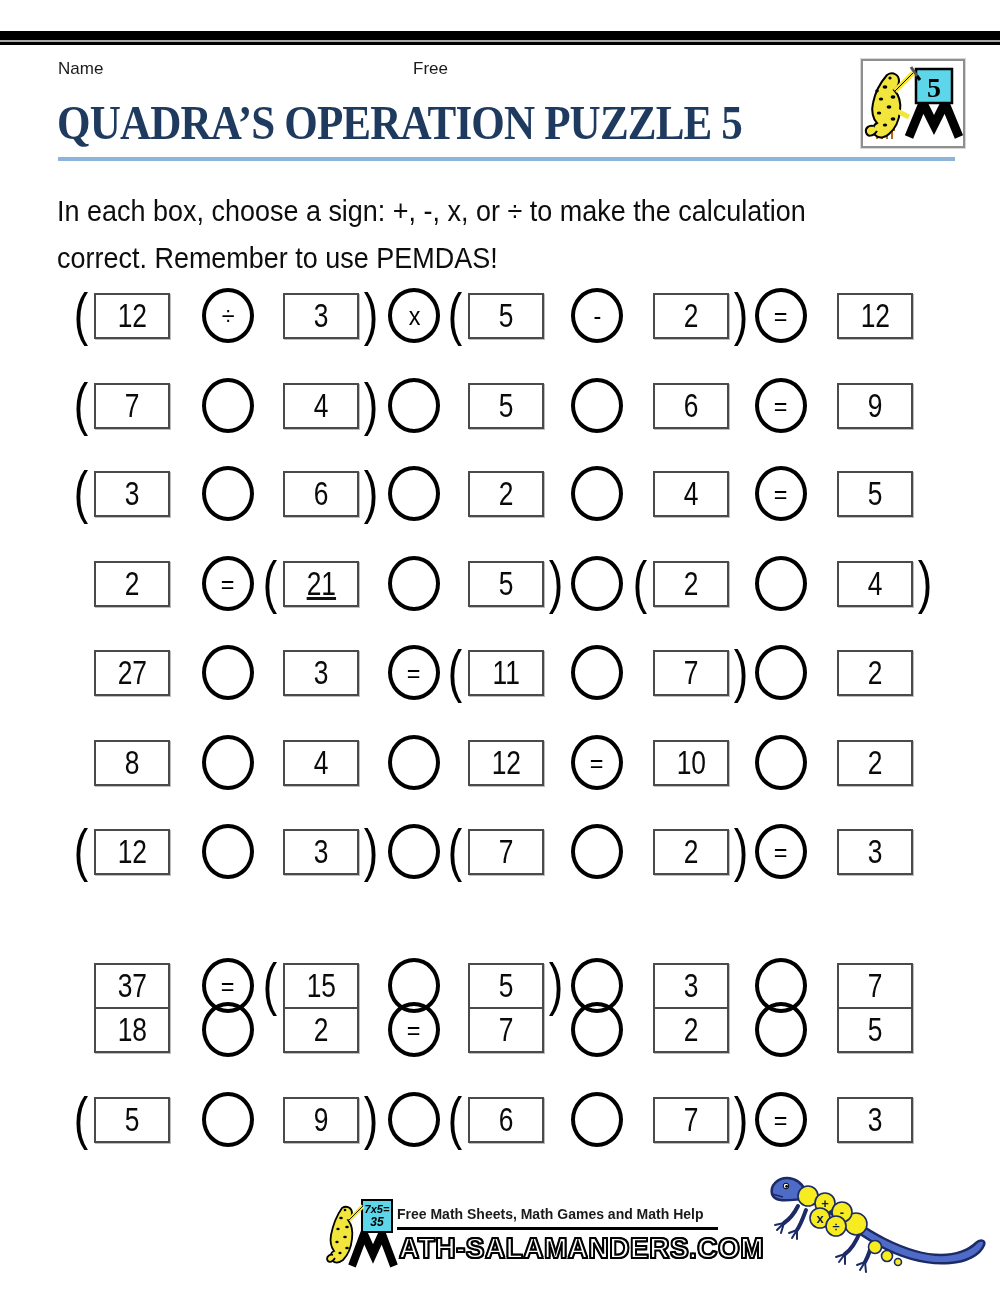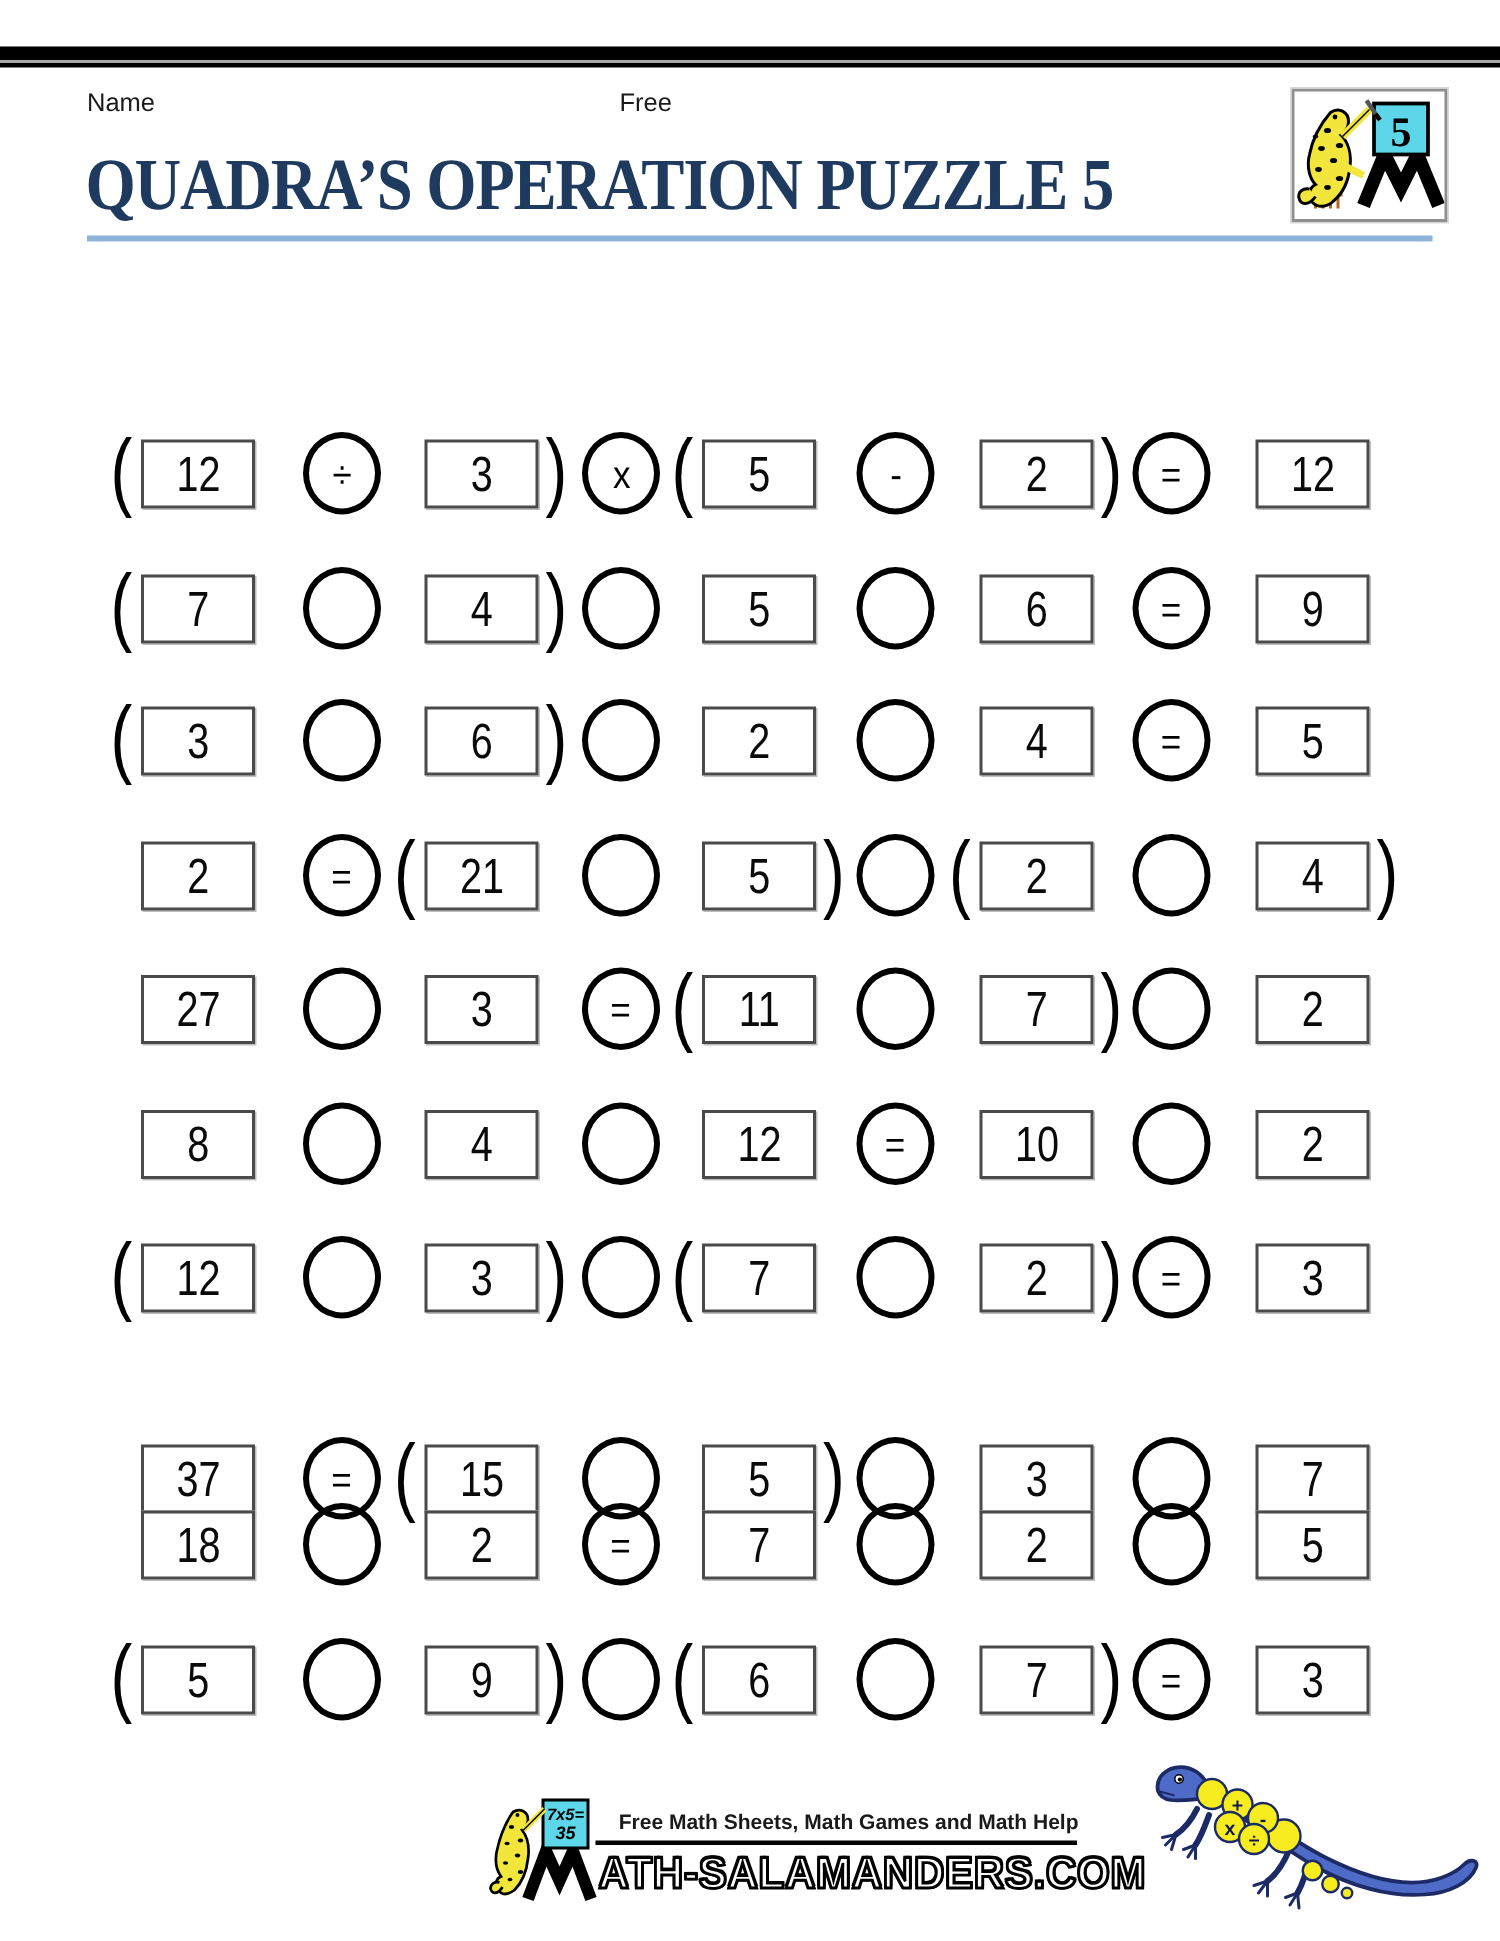--- a/index.html
+++ b/index.html
@@ -33,21 +33,21 @@
     box-shadow:1px 1px 0 #bdbdbd;}
   .num-box span{font-size:33px;color:#0a0a0a;transform:scaleX(0.8);}
   .op-circle{position:absolute;top:-5px;width:52px;height:55px;box-sizing:border-box;
     border:4px solid #000;border-radius:50%;background:transparent;
     display:flex;align-items:center;justify-content:center;}
   .op-circle span{font-size:26px;color:#000;transform:scaleX(0.9);line-height:1;}
   .paren{position:absolute;top:-10px;width:20px;height:64px;font-size:58px;line-height:62px;
     font-weight:400;color:#000;text-align:center;transform:scaleX(0.75);}
 
   
-  .footer-tagline{position:absolute;left:397px;top:1206px;width:322px;text-align:right;
+  .footer-tagline{position:absolute;left:397px;top:1206px;width:322px;text-align:left;
     font-size:14px;font-weight:bold;color:#1a1a1a;white-space:nowrap;}
   .footer-rule{position:absolute;left:397px;top:1227px;width:321px;height:3px;background:#000;}
   .footer-wordmark{position:absolute;left:399px;top:1233px;font-size:28px;font-weight:bold;
     letter-spacing:0.5px;color:#fff;-webkit-text-stroke:1.8px #000;
     text-shadow:1px 1px 0 #000,-1px -1px 0 #000,1px -1px 0 #000,-1px 1px 0 #000;
     transform:scaleY(1.05);white-space:nowrap;}
   .footer-gecko{position:absolute;left:326px;top:1196px;font-style:italic;}
   .salamander{position:absolute;left:768px;top:1170px;}
 </style>
 </head>
@@ -97,20 +97,24 @@
           <ellipse cx="22" cy="64" rx="2.2" ry="1.6"></ellipse>
             <ellipse cx="14" cy="30" rx="1.8" ry="1.4"></ellipse>
         </g>
       </g>
     </svg>
   </div>
 
   <div class="page-title">QUADRA’S OPERATION PUZZLE 5</div>
   <div class="title-underline"></div>
 
+  <div class="instructions">
+    <div>In each box, choose a sign: +, -, x, or ÷ to make the calculation</div>
+    <div>correct. Remember to use PEMDAS!</div>
+  </div>
 
   <div id="puzzle">
       <div class="puzzle-row" style="top: 293px;">
         <div class="num-box" style="left: 94px;">
           <span>12</span>
         </div>
         <div class="op-circle" style="left: 202px;">
           <span>÷</span>
         </div>
         <div class="num-box" style="left: 283px;">
@@ -189,21 +193,21 @@
         <div class="paren" style="left: 71px;">(</div>
         <div class="paren" style="left: 361px;">)</div>
       </div>
       <div class="puzzle-row" style="top: 561px;">
         <div class="num-box" style="left: 94px;">
           <span>2</span>
         </div>
         <div class="op-circle" style="left: 202px;">
           <span>=</span>
         </div>
-        <div class="num-box" style="left: 283px;">
+        <div class="num-box" style="left: 283px; text-decoration: underline;">
           <span>21</span>
         </div>
         <div class="op-circle" style="left: 388px;"></div>
         <div class="num-box" style="left: 468px;">
           <span>5</span>
         </div>
         <div class="op-circle" style="left: 571px;"></div>
         <div class="num-box" style="left: 653px;">
           <span>2</span>
         </div>

